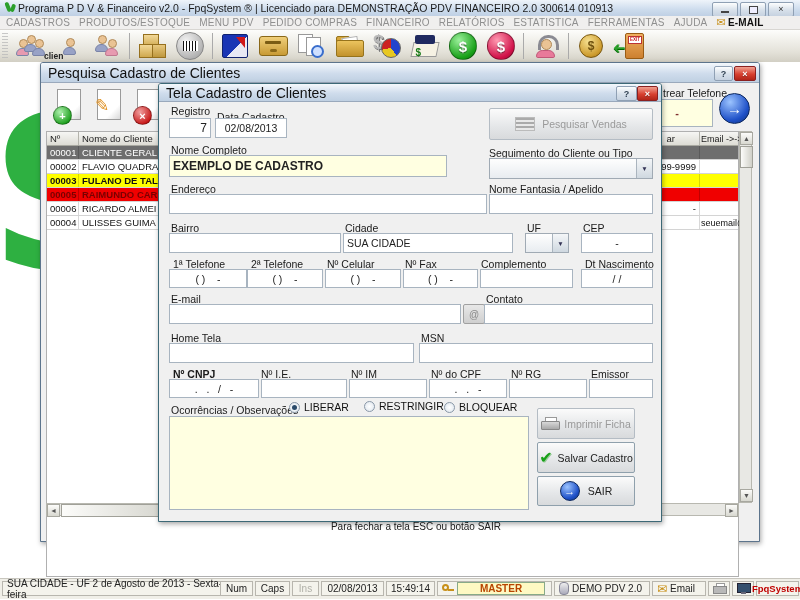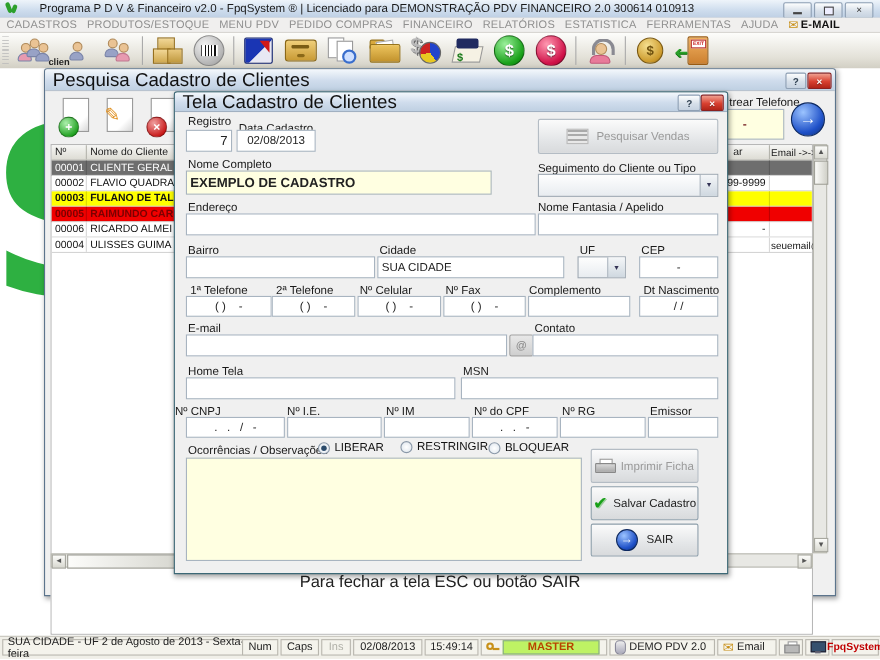--- a/index.html
+++ b/index.html
@@ -5,21 +5,21 @@
   html,body{margin:0;padding:0;background:#888;}
   #screen{position:relative;width:800px;height:600px;background:#fff;overflow:hidden;
     font-family:"Liberation Sans","DejaVu Sans",sans-serif;font-size:11px;color:#111;}
   .abs{position:absolute;}
   .pre{white-space:pre;}
 
   
   #titlebar{left:0;top:0;width:800px;height:16px;
     background:linear-gradient(#eef4fa,#cddced 60%,#bfd0e4);border-bottom:1px solid #92a4ba;
     display:flex;align-items:center;}
-  #titlebar .ttl{font-size:10.5px;color:#1a1a1a;margin-left:18px;}
+  #titlebar .ttl{font-size:10.5px;color:#1a1a1a;margin-left:0;}
   .logoplant{position:relative;width:14px;height:12px;margin-left:4px;}
   .logoplant i{position:absolute;background:#2ca02c;width:4px;height:10px;border-radius:2px;}
   .logoplant i:nth-child(1){left:2px;transform:rotate(-22deg);}
   .logoplant i:nth-child(2){left:7px;transform:rotate(20deg);height:8px;top:2px;}
   .winbtns{position:absolute;right:6px;top:2px;display:flex;gap:2px;}
   .wbtn{width:24px;height:13px;border:1px solid #8fa0b4;border-radius:2px;
     background:linear-gradient(#fdfefe,#d7e0ea 55%,#c6d2e0);display:flex;align-items:center;justify-content:center;
     font-size:9px;color:#333;line-height:1;}
   .g-min{width:8px;height:2px;background:#444;margin-top:5px;}
   .g-res{width:7px;height:6px;border:1px solid #444;background:#eef;}
@@ -86,21 +86,21 @@
   
   #desktop{left:0;top:62px;width:800px;height:516px;background:#fff;}
   #dollarlogo{left:-14px;top:60px;font-size:250px;font-weight:bold;color:#2eb041;z-index:0;line-height:1;
     font-family:"DejaVu Sans",sans-serif;}
 
   
   .w7{position:absolute;background:#f0f0f0;border:1px solid #5c748c;border-radius:3px 3px 0 0;
     box-shadow:1px 2px 5px rgba(0,0,0,.35);}
   .w7tb{height:19px;background:linear-gradient(#f4f8fc,#cfdcec 55%,#bfd0e2);border-bottom:1px solid #9aa9bc;
     border-radius:2px 2px 0 0;display:flex;align-items:center;position:relative;}
-  .w7tb .t{margin-left:7px;font-size:17px;color:#111;text-align:right;}
+  .w7tb .t{margin-left:7px;font-size:14px;color:#111;text-align:right;}
   .hbtn{position:absolute;top:3px;height:13px;border:1px solid #8fa0b4;border-radius:2px;
     background:linear-gradient(#fdfefe,#d7e0ea 55%,#c6d2e0);display:flex;align-items:center;justify-content:center;
     font-size:9px;font-weight:bold;color:#345;}
   .xbtn{position:absolute;top:3px;height:13px;border:1px solid #8a2020;border-radius:2px;
     background:linear-gradient(#f0a090,#d84030 55%,#b02418);color:#fff;display:flex;align-items:center;justify-content:center;
     font-size:9px;font-weight:bold;text-shadow:0 1px 1px rgba(0,0,0,.4);}
 
   
   #searchwin{left:40px;top:62px;width:718px;height:478px;z-index:1;}
   .docbtn{position:absolute;width:32px;height:36px;}
@@ -130,21 +130,21 @@
   .st-yellow{background:#ffff00;}
   .st-yellow .cell{color:#111;font-weight:bold;border-right-color:#d8d800;}
   .st-red{background:#f00000;}
   .st-red .cell{color:#7a0000;font-weight:bold;border-right-color:#c00000;}
   .tfill{height:346px;background:#fff;}
   
   .sb{position:absolute;background:#e8e8e4;border:1px solid #b8b8b0;box-sizing:border-box;}
   .sbarrow{position:absolute;background:linear-gradient(#fcfcfa,#d8d8d0);border:1px solid #a8a8a0;color:#555;
     font-size:7px;display:flex;align-items:center;justify-content:center;box-sizing:border-box;}
   .sbthumb{position:absolute;background:linear-gradient(90deg,#fcfcfa,#d0d0c8);border:1px solid #a0a098;box-sizing:border-box;}
-  #swfooter{position:absolute;left:0;width:718px;text-align:center;font-size:15px;color:#222;}
+  #swfooter{position:absolute;left:16px;width:718px;text-align:center;font-size:10px;color:#222;}
 
   
   #dialog{left:158px;top:83px;width:502px;height:437px;z-index:2;border-color:#3c6876;}
   .lbl{position:absolute;font-size:10.5px;color:#1a1a1a;}
   .inp{position:absolute;background:#fff;border:1px solid #a8b4c0;box-sizing:border-box;font-size:10.5px;
     display:flex;align-items:center;padding:0 3px;color:#222;}
   .inp.yellow{background:#ffffe1;}
   .inp.center{justify-content:center;}
   .inp.right{justify-content:flex-end;}
   .combo{position:absolute;background:linear-gradient(#fefefe,#e8ecf0);border:1px solid #a0aab4;box-sizing:border-box;display:flex;align-items:center;}
@@ -165,21 +165,21 @@
   .radio.sel .rdot i{display:block;}
   .obsarea{position:absolute;background:#ffffe1;border:1px solid #a8b4c0;box-sizing:border-box;}
   .atbtn{position:absolute;background:linear-gradient(#e8e8e8,#cfcfcf);border:1px solid #a0a0a0;border-radius:2px;
     display:flex;align-items:center;justify-content:center;font-size:10px;color:#8a8a8a;box-sizing:border-box;}
 
   
   #statusbar{left:0;top:578px;width:800px;height:20px;background:#f0efe8;border-top:1px solid #c8c6be;}
   .sp{position:absolute;top:2px;height:15px;border:1px solid #b8b6ae;background:#f4f3ec;display:flex;align-items:center;
     font-size:10px;color:#222;padding:0 4px;box-sizing:border-box;gap:3px;}
   .sp .dim{color:#b0b0a8;}
-  .masterbox{background:#bef264;border:1px solid #8a8;color:#b84400;font-weight:bold;font-size:10px;
+  .masterbox{background:#fef9c3;border:1px solid #8a8;color:#b84400;font-weight:bold;font-size:10px;
     display:flex;align-items:center;justify-content:center;width:86px;height:11px;}
   .keyico{position:relative;width:12px;height:11px;}
   .keyico .kr{position:absolute;left:0;top:1px;width:7px;height:7px;border:2px solid #c89018;border-radius:50%;box-sizing:border-box;}
   .keyico .ks{position:absolute;left:6px;top:6px;width:6px;height:2px;background:#c89018;}
   .mouseico{width:8px;height:11px;border-radius:4px;background:linear-gradient(#eee,#aab);border:1px solid #889;}
   .envsmall{color:#c89018;font-size:12px;}
   .printsmall{position:relative;width:13px;height:11px;}
   .printsmall .pp{position:absolute;left:3px;top:0;width:7px;height:4px;background:#fff;border:1px solid #999;}
   .printsmall .pb{position:absolute;left:0;bottom:0;width:12px;height:6px;background:#b8b8b8;border:1px solid #888;}
   .monico{position:relative;width:13px;height:11px;}
@@ -543,21 +543,21 @@
 
     <span class="lbl" style="left:12px;top:248px;">Home Tela</span>
     <div class="inp" style="left:10px;top:259px;width:245px;height:20px;">
         <span></span>
       </div>
     <span class="lbl" style="left:262px;top:248px;">MSN</span>
     <div class="inp" style="left:260px;top:259px;width:234px;height:20px;">
         <span></span>
       </div>
 
-    <span class="lbl" style="left:0;top:284px;">Nº CNPJ</span>
+    <span class="lbl" style="left:14px;top:284px;font-weight:bold;">Nº CNPJ</span>
     <div class="inp center" style="left:10px;top:295px;width:90px;height:19px;">
         <span class="pre">.   .   /   -</span>
       </div>
     <span class="lbl" style="left:102px;top:284px;">Nº I.E.</span>
     <div class="inp" style="left:102px;top:295px;width:86px;height:19px;">
         <span></span>
       </div>
     <span class="lbl" style="left:192px;top:284px;">Nº IM</span>
     <div class="inp" style="left:190px;top:295px;width:78px;height:19px;">
         <span></span>

